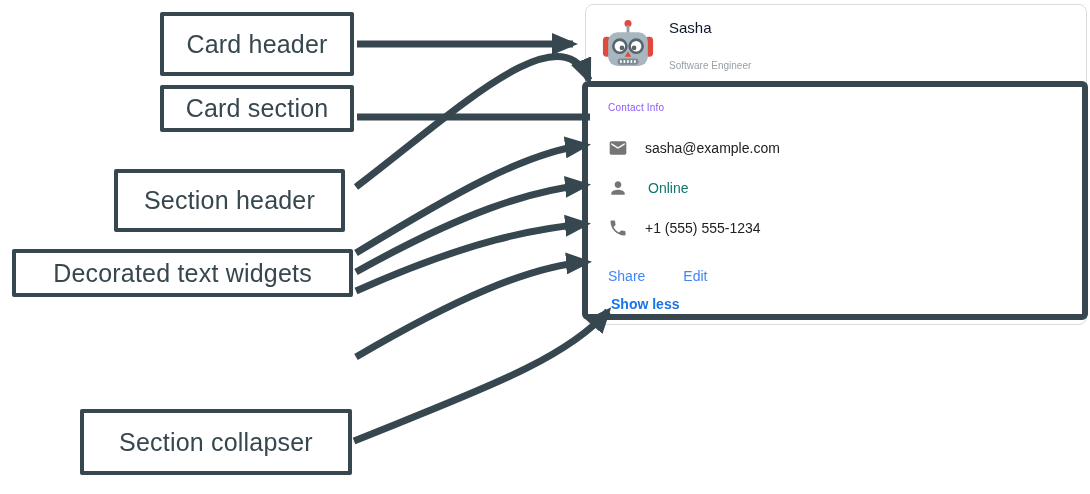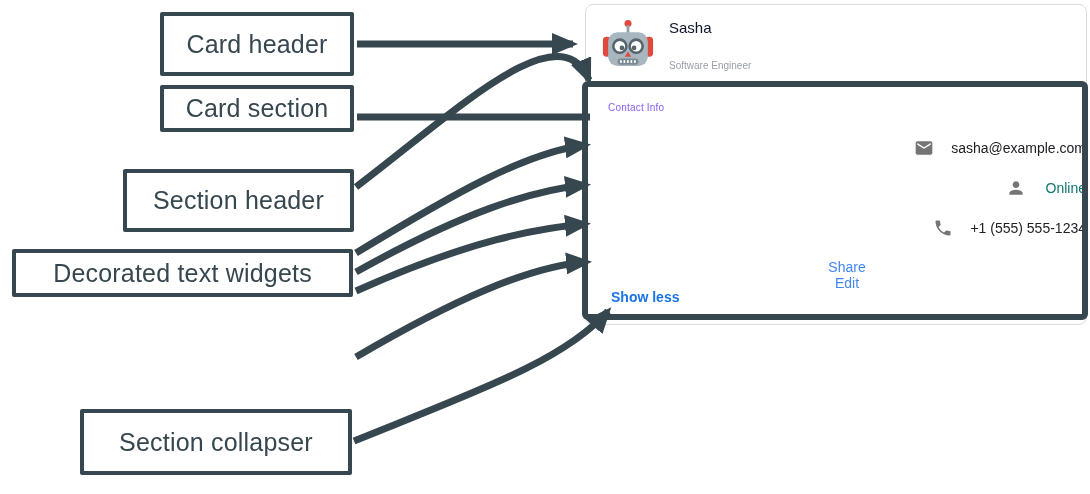--- a/index.html
+++ b/index.html
@@ -10,44 +10,44 @@
 
   
   .label{
     position:absolute;box-sizing:border-box;background:#ffffff;
     border:4px solid #37474F;border-radius:2px;color:#37474F;
     display:flex;align-items:center;justify-content:center;
     font-size:25px;letter-spacing:.2px;white-space:nowrap;z-index:6;
   }
   .lbl-card-header{left:160px;top:12px;width:194px;height:64px;}
   .lbl-card-section{left:160px;top:85px;width:194px;height:47px;}
-  .lbl-section-header{left:123px;top:169px;width:231px;height:63px;}
+  .lbl-section-header{left:114px;top:169px;width:231px;height:63px;}
   .lbl-decorated{left:12px;top:249px;width:341px;height:48px;}
   .lbl-button-list{left:78px;top:330px;width:275px;height:64px;}
   .lbl-collapser{left:80px;top:409px;width:272px;height:66px;}
 
   
   .card{
     position:absolute;left:585px;top:4px;width:502px;height:321px;box-sizing:border-box;
     background:#ffffff;border:1px solid #DADCE0;border-radius:8px;z-index:1;
   }
   .card-header{display:flex;align-items:center;height:79px;padding-left:14px;box-sizing:border-box;}
   .avatar{width:56px;height:56px;flex:0 0 56px;display:block;}
   .id-block{margin-left:13px;}
   .name{font-size:15px;font-weight:500;color:#0f172a;}
   .role{font-size:10px;color:#9AA0A6;margin-top:24px;}
 
   .card-section{position:absolute;left:0;top:79px;right:0;bottom:0;padding:16px 0 0 22px;box-sizing:border-box;}
   .section-title{font-size:10px;font-weight:400;color:#8b5cf6;letter-spacing:.2px;height:16px;line-height:16px;}
-  .row{display:flex;align-items:center;height:20px;margin-top:20px;justify-content:flex-end;}
+  .row{display:flex;align-items:center;height:20px;margin-top:20px;}
   .row.first{margin-top:22px;}
   .ricon{width:20px;height:20px;flex:0 0 20px;display:block;}
   .rtext{margin-left:17px;font-size:14px;color:#202124;}
   .rtext.online{color:#0f766e;margin-left:20px;}
-  .btn-row{display:flex;align-items:center;height:20px;margin-top:21px;column-gap:38px;flex-direction:column;}
+  .btn-row{display:flex;align-items:center;height:20px;margin-top:28px;column-gap:38px;}
   .tbtn{font-size:14px;font-weight:500;color:#4285F4;cursor:pointer;}
   .collapser{margin-top:8px;margin-left:3px;height:20px;line-height:20px;
              font-size:14px;font-weight:700;color:#1A73E8;cursor:pointer;display:inline-block;}
 
   
   .section-outline{
     position:absolute;left:582px;top:81px;width:506px;height:239px;box-sizing:border-box;
     border:6px solid #37474F;border-radius:6px;background:transparent;z-index:5;pointer-events:none;
   }
 

